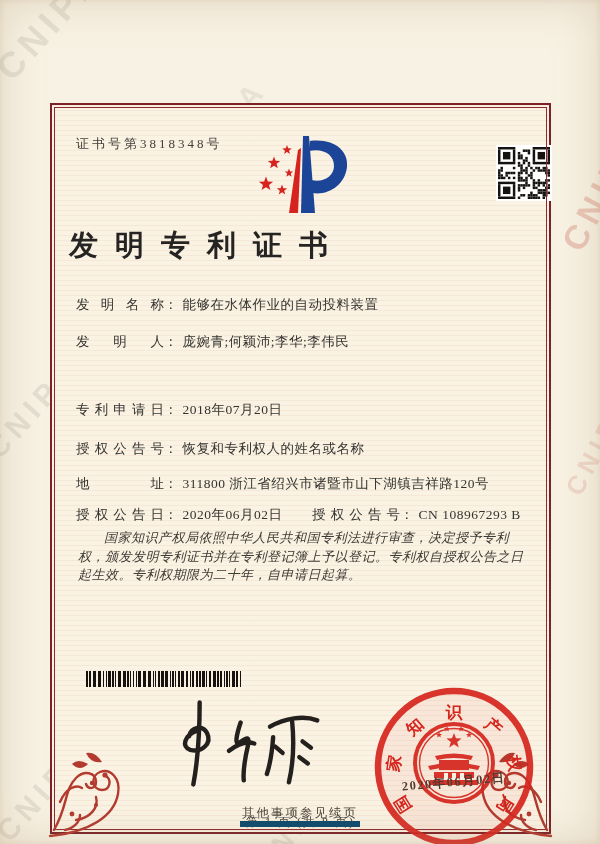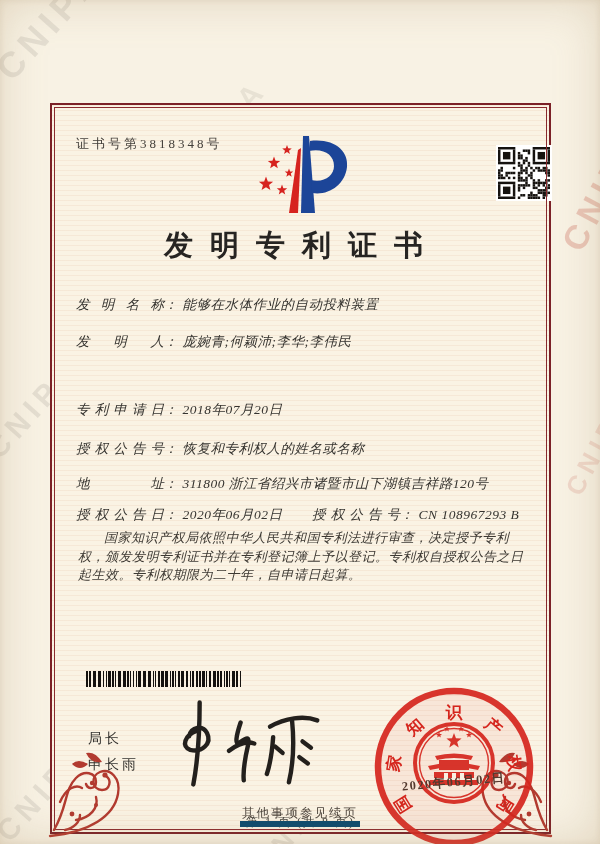--- a/index.html
+++ b/index.html
@@ -19,24 +19,24 @@
   
   .frame { position:absolute; left:50px; top:62px; width:497px; height:727px;
     border:2.5px solid #7b2127; z-index:2;
     background: repeating-linear-gradient(180deg, rgba(223,170,138,.15) 0 1px, rgba(255,255,255,0) 1px 5px), #faf3e4; margin-top: 41px; }
   .frame::after { content:""; position:absolute; inset:2px; border:1px solid #8a2a2e; pointer-events:none; }
   .frame > * { position:absolute; }
 
   .cert-no { left:24px; top:30px; font-size:13px; letter-spacing:3px; color:#433f3a; }
   .logo { left:202px; top:28px; width:100px; height:84px; }
   .qr { left:444px; top:40px; width:52px; height:52px; background:#fff; padding:2px; }
-  .title { left:0; right:14px; top:121px; text-align:center; font-size:29px; font-weight:bold;
+  .title { left:0; right:14px; top:121px; font-size:29px; font-weight:bold;
     letter-spacing:17px; text-indent:17px; color:#262422; }
 
-  .field-row { left:24px; font-size:13.5px; color:#35332f; white-space:nowrap;font-style:italic; }
+  .field-row { left:24px; font-size:13.5px; color:#35332f; white-space:nowrap; }
   .f-label { display:inline-block; width:88px; text-align:justify; text-align-last:justify; color:#35332f; }
   .f-colon { display:inline-block; margin-right:5px; }
   .f-value { letter-spacing:.5px; }
   .row1{top:191px}.row2{top:228px}.row3{top:263px}.row4{top:296px}
   .row5{top:335px}.row6{top:370px}.row7{top:401px}
   .pair2 { position:absolute; left:236px; top:0; }
 
   .paras { left:26px; top:424px; width:454px; font-size:13px; line-height:18.5px;
     color:#3d3933; font-style:italic; }
   .paras p { margin:0; text-indent:2em; letter-spacing:.5px; }
@@ -254,24 +254,20 @@
       <span class="f-label">授权公告号</span><span class="f-colon">：</span><span class="f-value">CN 108967293 B</span>
     </span>
   </div>
 
   <div class="paras">
     <p>国家知识产权局依照中华人民共和国专利法进行审查，决定授予专利权，颁发发明专利证书并在专利登记簿上予以登记。专利权自授权公告之日起生效。专利权期限为二十年，自申请日起算。</p>
   </div>
 
   <div class="barcode" id="barcode"><span style="width: 2px; margin-right: 1px;"></span><span style="width: 2px; margin-right: 2px;"></span><span style="width: 3px; margin-right: 2px;"></span><span style="width: 3px; margin-right: 2px;"></span><span style="width: 1px; margin-right: 2px;"></span><span style="width: 1px; margin-right: 1px;"></span><span style="width: 3px; margin-right: 1px;"></span><span style="width: 2px; margin-right: 1px;"></span><span style="width: 1px; margin-right: 2px;"></span><span style="width: 3px; margin-right: 2px;"></span><span style="width: 3px; margin-right: 1px;"></span><span style="width: 2px; margin-right: 1px;"></span><span style="width: 1px; margin-right: 2px;"></span><span style="width: 1px; margin-right: 2px;"></span><span style="width: 1px; margin-right: 1px;"></span><span style="width: 3px; margin-right: 2px;"></span><span style="width: 3px; margin-right: 2px;"></span><span style="width: 3px; margin-right: 2px;"></span><span style="width: 1px; margin-right: 1px;"></span><span style="width: 1px; margin-right: 2px;"></span><span style="width: 2px; margin-right: 1px;"></span><span style="width: 3px; margin-right: 1px;"></span><span style="width: 3px; margin-right: 2px;"></span><span style="width: 1px; margin-right: 1px;"></span><span style="width: 2px; margin-right: 1px;"></span><span style="width: 1px; margin-right: 2px;"></span><span style="width: 2px; margin-right: 1px;"></span><span style="width: 3px; margin-right: 2px;"></span><span style="width: 2px; margin-right: 2px;"></span><span style="width: 1px; margin-right: 1px;"></span><span style="width: 2px; margin-right: 2px;"></span><span style="width: 2px; margin-right: 1px;"></span><span style="width: 2px; margin-right: 1px;"></span><span style="width: 3px; margin-right: 1px;"></span><span style="width: 1px; margin-right: 2px;"></span><span style="width: 2px; margin-right: 2px;"></span><span style="width: 3px; margin-right: 1px;"></span><span style="width: 2px; margin-right: 1px;"></span><span style="width: 2px; margin-right: 2px;"></span><span style="width: 1px; margin-right: 1px;"></span><span style="width: 2px; margin-right: 1px;"></span><span style="width: 1px; margin-right: 2px;"></span><span style="width: 3px; margin-right: 1px;"></span><span style="width: 2px; margin-right: 2px;"></span><span style="width: 1px; margin-right: 1px;"></span></div>
 
-  <div class="director">
-    <div>局长</div>
-    <div>申长雨</div>
-  </div>
 
   <svg class="signature" viewBox="0 0 160 100">
     <g fill="none" stroke="#23201d" stroke-width="4.2" stroke-linecap="round">
       <path d="M30,38 C19,42 15,53 24,56 C35,59 45,50 40,40 C36,32 25,34 23,43"></path>
       <path d="M33,11 C33,34 32,62 27,89"></path>
       <path d="M72,30 C68,42 66,52 71,49 C77,45 81,42 79,52 C76,65 74,75 75,85"></path>
       <path d="M61,57 C70,50 79,48 85,50"></path>
       <path d="M100,34 C114,26 132,23 145,28"></path>
       <path d="M121,28 C123,48 122,70 118,87"></path>
       <path d="M103,44 C102,58 100,70 97,79"></path>

